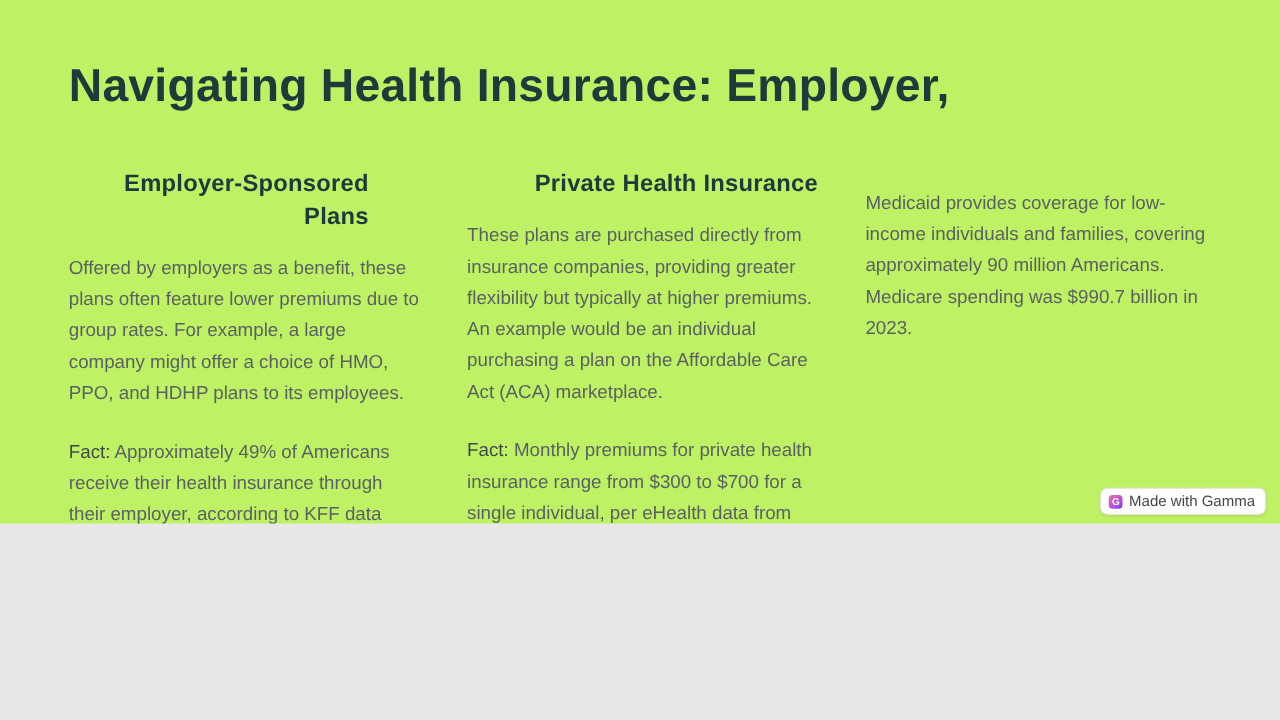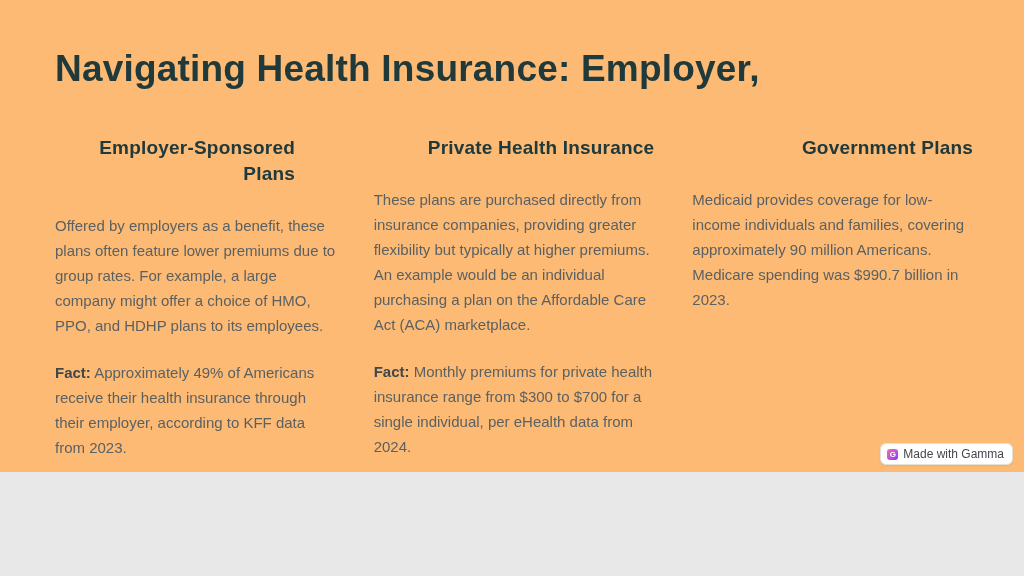--- a/index.html
+++ b/index.html
@@ -1,21 +1,21 @@
 <!DOCTYPE html>
 <html><head>
 <meta charset="utf-8">
 <style>
   * { margin: 0; padding: 0; box-sizing: border-box; }
   html, body { background: #e8e8e8; }
   .slide {
     position: relative;
     width: 1024px;
-    height: 472px;
-    background: #fdba74;
+    height: 419px;
+    background: #bef264;
     font-family: "Liberation Sans", sans-serif;
     overflow: hidden;
   }
   .content { padding: 44px 52px 0 55px; }
   .title {
     font-size: 37px;
     font-weight: 700;
     line-height: 49px;
     color: #203A3C;
     letter-spacing: 0.2px;
@@ -31,27 +31,27 @@
   .col-heading {
     font-size: 19px;
     font-weight: 700;
     line-height: 26px;
     color: #203A3C;
     letter-spacing: 0.2px;
     text-align: right;
   }
   .col:nth-child(1) .col-heading { max-width: 240px; }
   .para {
-    margin-top: 26px;
+    margin-top: 15px;
     font-size: 15px;
     line-height: 25px;
     color: #5B6163;
   }
   .para + .para { margin-top: 22px; }
-  .para .lead { font-weight: 700; color: #41484A; }
+  .para .lead { font-weight: 400; color: #41484A; }
   .badge {
     position: absolute;
     right: 11px;
     bottom: 7px;
     display: flex;
     align-items: center;
     gap: 5px;
     background: #FFFFFF;
     border: 1px solid #E4E2D4;
     border-radius: 6px;
@@ -97,21 +97,20 @@
         <p class="para"><span class="lead">Fact:</span><span> Approximately 49% of Americans receive their health insurance through their employer, according to KFF data from 2023.</span></p>
       </div>
 
       <div class="col">
         <h2 class="col-heading">Private Health Insurance</h2>
         <p class="para"><span class="lead"></span><span>These plans are purchased directly from insurance companies, providing greater flexibility but typically at higher premiums. An example would be an individual purchasing a plan on the Affordable Care Act (ACA) marketplace.</span></p>
         <p class="para"><span class="lead">Fact:</span><span> Monthly premiums for private health insurance range from $300 to $700 for a single individual, per eHealth data from 2024.</span></p>
       </div>
 
       <div class="col">
-        <h2 class="col-heading">Government Plans</h2>
         <p class="para"><span class="lead"></span><span>Medicaid provides coverage for low-income individuals and families, covering approximately 90 million Americans. Medicare spending was $990.7 billion in 2023.</span></p>
       </div>
 
     </div>
   </div>
 
   <a class="badge">
     <span class="badge-icon">G</span>
     <span class="badge-label">Made with Gamma</span>
   </a>

